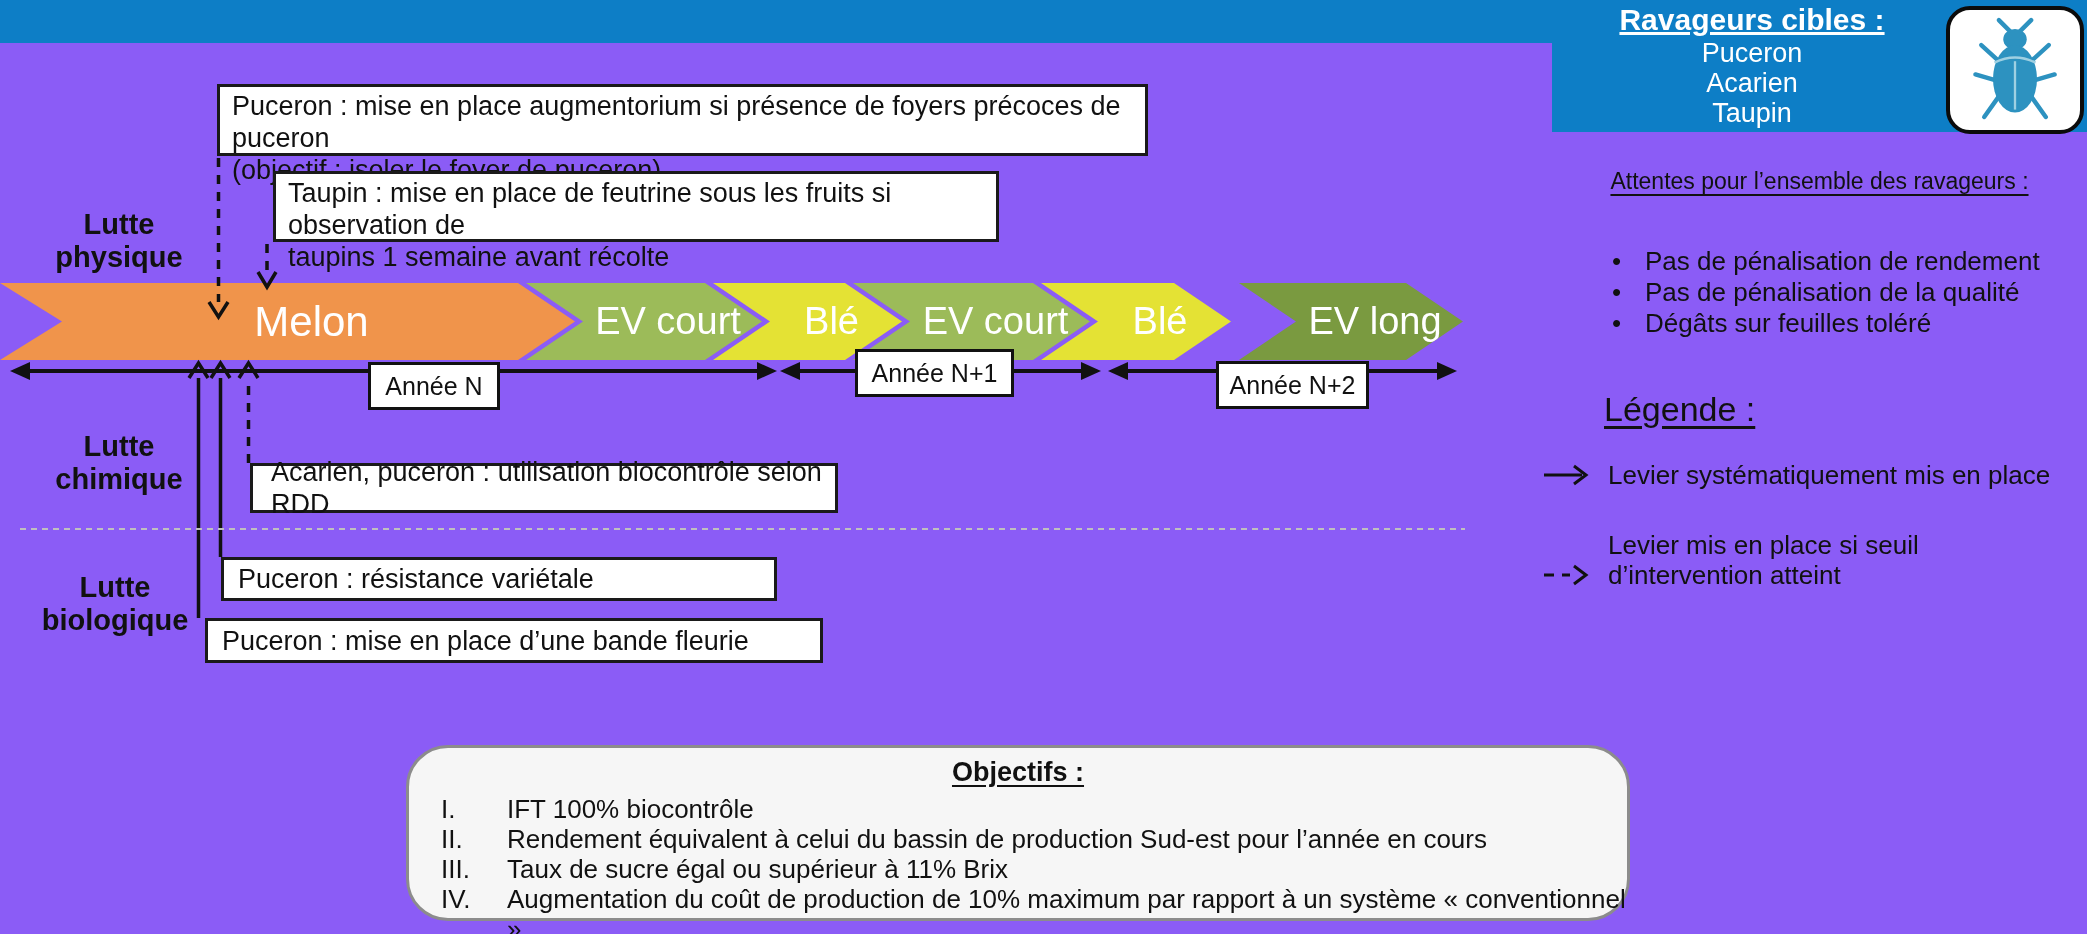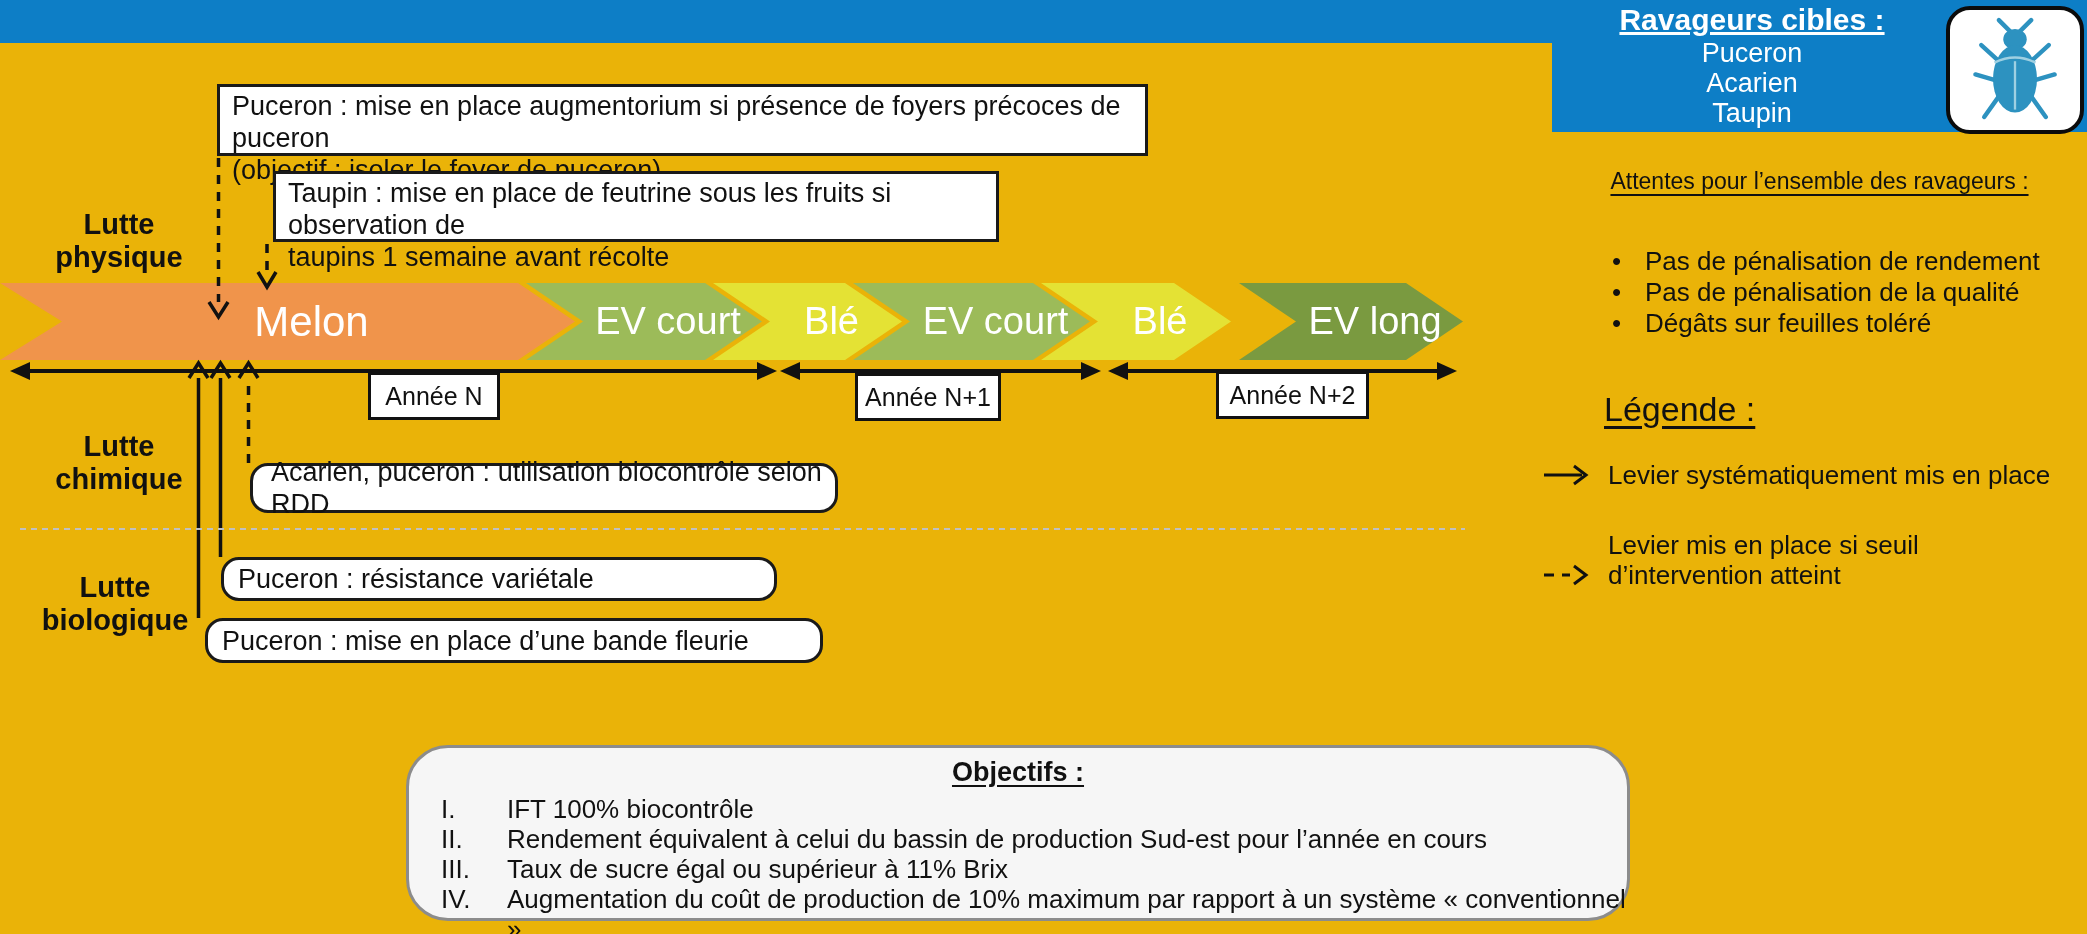--- a/index.html
+++ b/index.html
@@ -1,38 +1,38 @@
 <!DOCTYPE html>
 <html><head>
 <meta charset="utf-8">
 <style>
   html,body{margin:0;padding:0;background:#fff;}
   #stage{
-    position:relative;width:2087px;height:934px;background:#eab308;
+    position:relative;width:2087px;height:934px;background:#8b5cf6;
     font-family:"Liberation Sans", sans-serif;color:#111;overflow:hidden;
   }
   .abs{position:absolute;}
   
   .top-strip{left:0;top:0;width:1552px;height:43px;}
   .banner{left:1552px;top:0;width:535px;height:132px;color:#fff;}
   .banner-inner{position:absolute;left:0;top:2px;width:400px;text-align:center;}
   .banner-title{font-size:30px;font-weight:bold;text-decoration:underline;line-height:36px;}
   .pest-line{font-size:27px;line-height:30px;}
   .beetle-box{left:1946px;top:6px;width:130px;height:120px;background:#fff;border:4px solid #0b0b0b;border-radius:24px;display:flex;align-items:center;justify-content:center;}
   
   .tbox{background:#fff;border:3px solid #1a1a1a;font-size:27px;line-height:32px;box-sizing:border-box;padding:3px 12px;}
-  .vcenter{display:flex;align-items:center;border-radius:18px;}
+  .vcenter{display:flex;align-items:center;}
   
   .slabel{font-weight:bold;font-size:29px;line-height:33px;text-align:center;width:190px;}
   
   .chevband{left:0;top:283px;width:1480px;height:77px;}
   .chevron{position:absolute;top:0;height:77px;display:flex;align-items:center;justify-content:center;color:#fff;font-size:38px;padding-left:48px;box-sizing:border-box;}
   .chevron.first{font-size:42px;text-align:right;}
   
-  .ybox{background:#fff;border:3px solid #111;font-size:25px;display:flex;align-items:center;justify-content:center;box-sizing:border-box;margin-top:10px;}
+  .ybox{background:#fff;border:3px solid #111;font-size:25px;display:flex;align-items:center;justify-content:center;box-sizing:border-box;}
   
   .attentes-title{left:1552px;top:168px;width:535px;text-align:center;font-size:23px;text-decoration:underline;text-underline-offset:5px;}
   .bullet-row{left:1612px;width:470px;font-size:26px;line-height:30px;display:flex;}
   .bullet-dot{width:33px;}
   .legende-title{left:1604px;top:390px;font-size:34px;text-decoration:underline;text-underline-offset:5px;}
   .legend-row{left:1542px;width:540px;display:flex;align-items:flex-end;font-size:26px;line-height:30px;}
   .legend-row svg{flex:0 0 auto;margin-right:12px;}
   
   .objbox{left:406px;top:745px;width:1224px;height:176px;background:#f6f6f6;border:3px solid #8c8c8c;border-radius:42px;box-sizing:border-box;padding-top:8px;}
   .obj-title{text-align:center;font-weight:bold;font-size:27px;text-decoration:underline;text-underline-offset:4px;line-height:32px;}
@@ -160,21 +160,21 @@
       <line x1="248.5" y1="463" x2="248.5" y2="378" stroke-dasharray="9 8"></line>
       <polyline points="239,378 248.5,363 258,378"></polyline>
     </g>
 
     <line x1="20" y1="529" x2="1465" y2="529" stroke="#c0c0c0" stroke-width="2" stroke-dasharray="6 5"></line>
   </svg>
 
   <div class="abs ybox" style="left:368px;top:362px;width:132px;height:48px;">
       <span>Année N</span>
     </div>
-  <div class="abs ybox" style="left:855px;top:363px;width:146px;height:48px;">
+  <div class="abs ybox" style="left:855px;top:349px;width:159px;height:48px;">
       <span>Année N+1</span>
     </div>
   <div class="abs ybox" style="left:1216px;top:361px;width:153px;height:48px;">
       <span>Année N+2</span>
     </div>
 
   <div class="abs tbox vcenter" style="left:250px;top:463px;width:588px;height:50px;padding-left:18px;">Acarien, puceron : utilisation biocontrôle selon RDD</div>
   <div class="abs tbox vcenter" style="left:221px;top:557px;width:556px;height:44px;padding-left:14px;">Puceron : résistance variétale</div>
   <div class="abs tbox vcenter" style="left:198px;top:618px;width:618px;height:45px;padding-left:14px;margin-left:7px;">Puceron : mise en place d’une bande fleurie</div>
 

